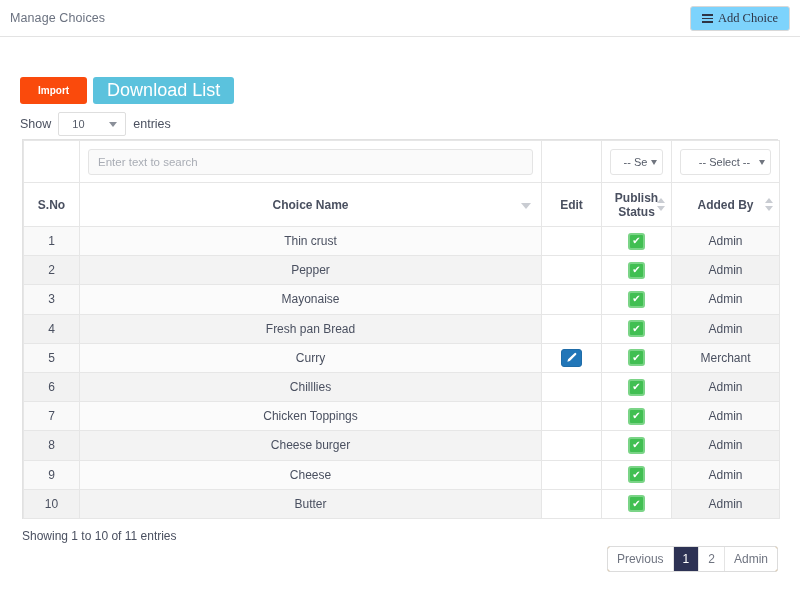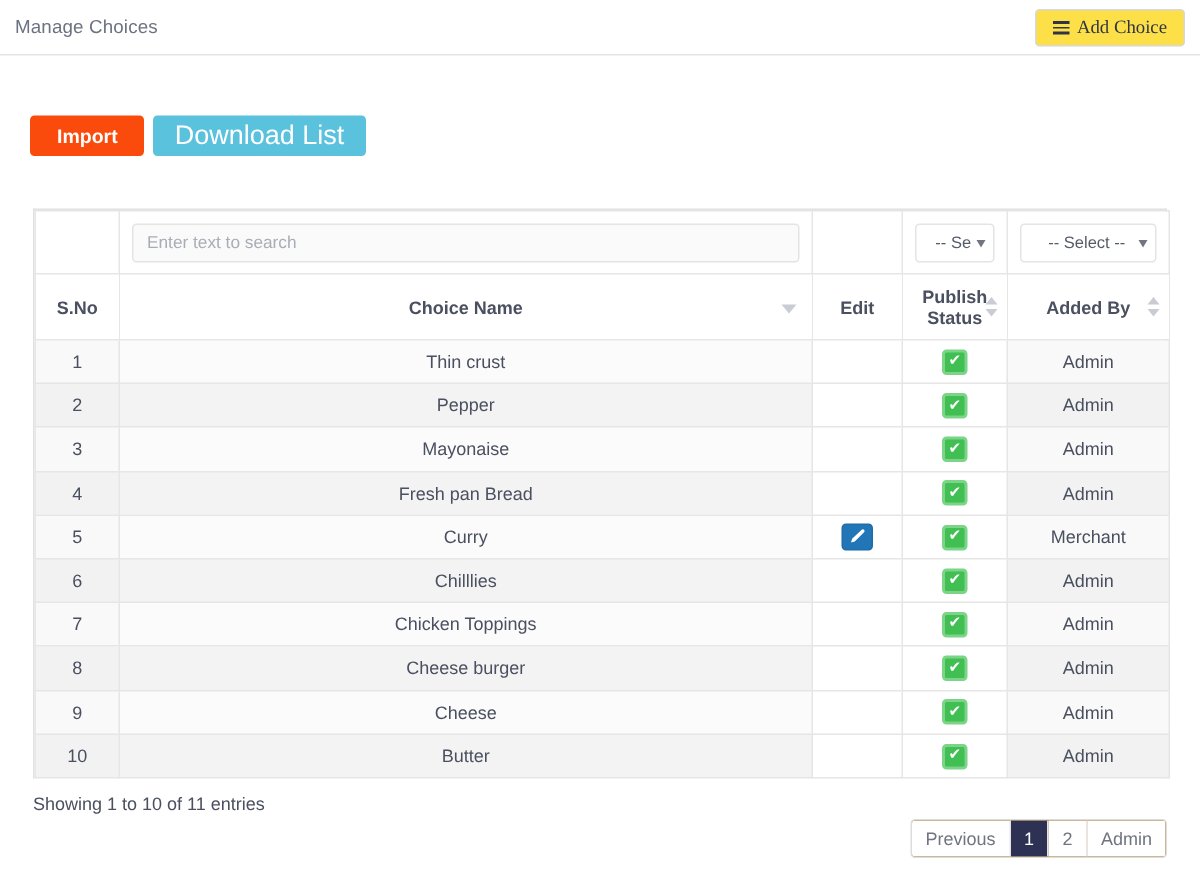--- a/index.html
+++ b/index.html
@@ -29,21 +29,21 @@
     font-size: 12.5px;
     color: #6b7280;
     letter-spacing: .1px;
   }
   .add-choice-btn {
     position: absolute;
     right: 10px; top: 6px;
     height: 25px;
     padding: 0 11px;
     display: flex; align-items: center; gap: 5px;
-    background: #fde047;
+    background: #7dd3fc;
     border: 1px solid #d8d8d8;
     border-radius: 3px;
     font-size: 12.5px;
     color: #2f3546;
     cursor: pointer;
     font-family: "Liberation Serif", serif;
   }
   .hamburger { display: inline-flex; flex-direction: column; gap: 2px; }
   .hamburger i { display: block; width: 11px; height: 1.6px; background: #2f3546; }
 
@@ -51,21 +51,21 @@
   .actions {
     position: absolute;
     left: 20px; top: 77px;
     display: flex; gap: 6px;
   }
   .btn-import {
     height: 27px; padding: 0 18px;
     background: #fa4a0c;
     color: #ffffff;
     border: none; border-radius: 3px;
-    font-size: 13px; font-weight: bold;
+    font-size: 10px; font-weight: bold;
     cursor: pointer;
     font-family: "Liberation Sans", sans-serif;
   }
   .btn-download {
     height: 27px; padding: 0 14px;
     background: #5bc2dd;
     color: #ffffff;
     border: none; border-radius: 3px;
     font-size: 18px;
     cursor: pointer;
@@ -269,20 +269,28 @@
         </span>
       <span>Add Choice</span>
     </button>
   </div>
 
   <div class="actions">
     <button class="btn-import">Import</button>
     <button class="btn-download">Download List</button>
   </div>
 
+  <div class="show-entries">
+    <span>Show</span>
+    <div class="entries-select">
+      <span>10</span>
+      <span class="caret"></span>
+    </div>
+    <span>entries</span>
+  </div>
 
   <div class="table-wrap">
     <table>
       <colgroup>
         <col class="c-sno">
           <col class="c-name">
           <col class="c-edit">
           <col class="c-pub">
           <col class="c-added">
       </colgroup>

